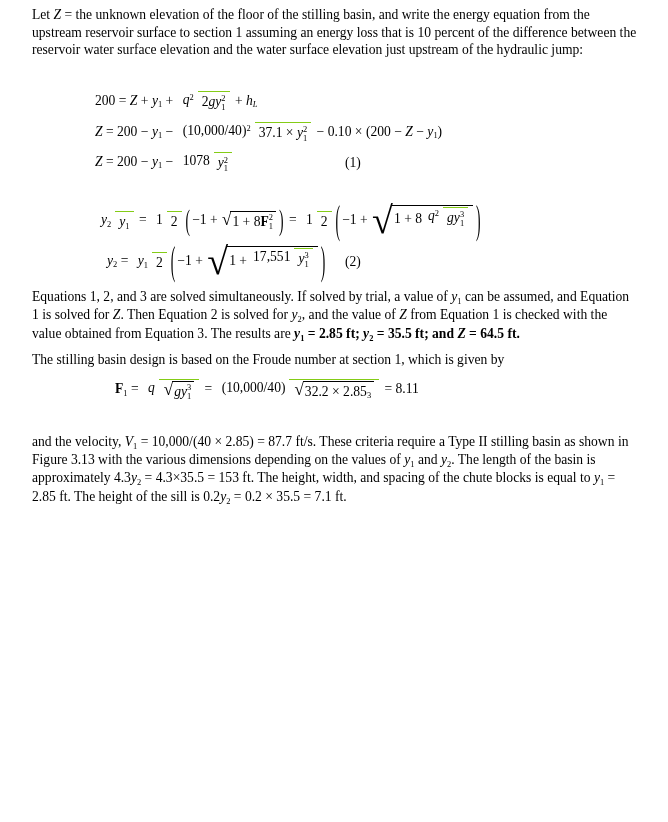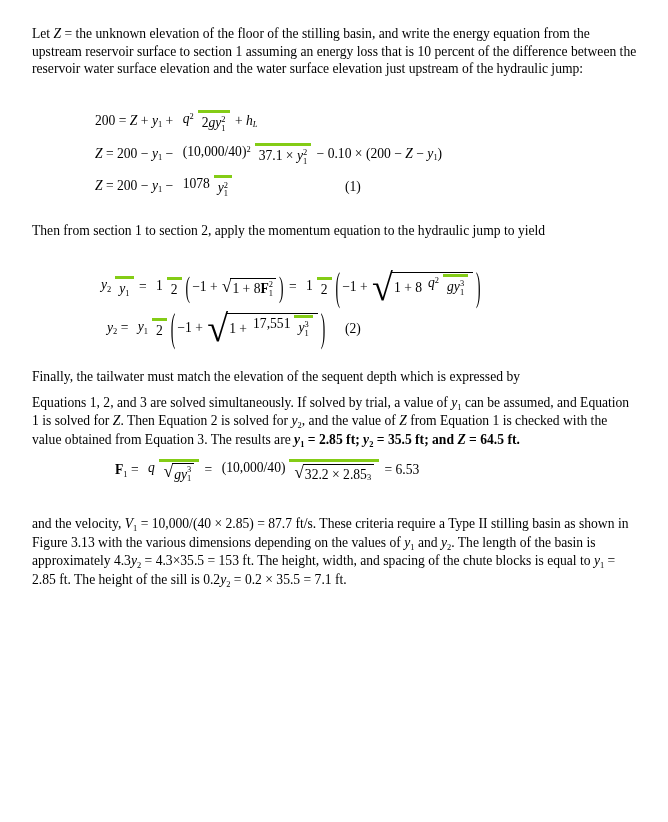--- a/index.html
+++ b/index.html
@@ -4,38 +4,38 @@
 <style>
   html, body { margin: 0; padding: 0; }
   body {
     width: 668px; height: 822px;
     background: #ffffff;
     overflow: hidden;
   }
   .page {
     box-sizing: border-box;
     width: 665px; height: 822px;
-    padding: 25px 28px 0 32px;
+    padding: 6px 28px 0 32px;
     font-family: "Liberation Serif", serif;
     font-size: 13.6px;
     line-height: 1.30;
     color: #000;
   }
   .para { margin: 0; }
   .it { font-style: italic; }
   .bf { font-weight: bold; }
   .bi { font-weight: bold; font-style: italic; }
   sub { font-size: 0.62em; vertical-align: -0.3em; }
   sup { font-size: 0.62em; vertical-align: 0.5em; }
   .eq-block { margin-left: 63px; }
   .eq-row { position: relative; margin: 10px 0; white-space: nowrap; }
   .eqnum { position: absolute; left: 250px; top: 50%; transform: translateY(-50%); }
   .frac { display: inline-flex; flex-direction: row; text-align: center; vertical-align: middle; margin: 0 2px; }
   .frac > .num { display: block; padding: 0 4px 1px; }
-  .frac > .den { display: block; border-top: 3px solid #84cc16; padding: 1px 4px 0; }
+  .frac > .den { display: block; border-top: 1px solid #84cc16; padding: 1px 4px 0; }
   .ss { display: inline-flex; flex-direction: column; font-size: 0.62em; line-height: 1.05; vertical-align: middle; text-align: left; }
   .sqrt { display: inline-flex; align-items: flex-start; vertical-align: middle; margin: 0 1px; }
   .sqrt > .radical { line-height: 1; font-size: 1.25em; margin-right: -1px; }
   .sqrt > .body { border-top: 1px solid #000; padding: 1px 3px 0 2px; display: inline-flex; align-items: flex-end; }
   .sqrt.tall > .radical { font-size: 2.8em; line-height: 0.82; font-weight: 200; }
   .bigp { display: inline-block; vertical-align: middle; transform: scaleY(2.1); margin: 0 2px; font-weight: 300; }
   .bigp.xl { transform: scaleY(2.9); }
   .indent12 { padding-left: 12px; }
   .indent20 { padding-left: 20px; }
   .sp10 { margin-top: 2px; }
@@ -72,21 +72,20 @@
     <div class="eq-row"><span class="it">Z</span><span> = 200 − </span><span class="it">y</span><sub>1</sub><span> − </span><span class="frac">
           <span class="num"><span>1078</span></span>
           <span class="den"><span class="it">y</span><span class="ss">
               <span>2</span>
               <span>1</span>
             </span></span>
         </span><span class="eqnum">(1)</span></div>
 
   </div>
 
-  <p class="para sp24"><span>Then from section 1 to section 2, apply the momentum equation to the hydraulic jump to yield</span></p>
 
   <div class="eq-block sp16">
 
     <div class="eq-row"><span class="frac">
           <span class="num"><span class="it">y</span><sub>2</sub></span>
           <span class="den"><span class="it">y</span><sub>1</sub></span>
         </span><span> = </span><span class="frac">
           <span class="num">1</span>
           <span class="den">2</span>
         </span><span class="bigp">(</span><span>−1 + </span><span class="sqrt">
@@ -128,25 +127,25 @@
               <span class="den"><span class="it">y</span><span class="ss">
                   <span>3</span>
                   <span>1</span>
                 </span></span>
             </span>
           </span>
         </span><span class="bigp xl">)</span><span class="eqnum">(2)</span></div>
 
   </div>
 
-  <p class="para sp24"><span>Finally, the tailwater must match the elevation of the sequent depth which is expressed by</span></p>
 
 
   <p class="para sp20"><span>Equations 1, 2, and 3 are solved simultaneously.  If solved by trial, a value of </span><span class="it">y</span><sub>1</sub><span> can be assumed, and Equation 1 is solved for </span><span class="it">Z</span><span>.  Then Equation 2 is solved for </span><span class="it">y</span><sub>2</sub><span>, and the value of </span><span class="it">Z</span><span> from Equation 1 is checked with the value obtained from Equation 3.  The results are </span><span class="bi">y</span><sub class="bf">1</sub><span class="bf"> = 2.85 ft; </span><span class="bi">y</span><sub class="bf">2</sub><span class="bf"> = 35.5 ft; and </span><span class="bi">Z</span><span class="bf"> = 64.5 ft.</span></p>
 
+  <p class="para sp20"><span>The stilling basin design is based on the Froude number at section 1, which is given by</span></p>
 
   <div class="eq-block sp10">
     <div class="eq-row indent20"><span class="bf">F</span><sub>1</sub><span> = </span><span class="frac">
           <span class="num"><span class="it">q</span></span>
           <span class="den"><span class="sqrt">
               <span class="radical">√</span>
               <span class="body">
                 <span class="it">gy</span>
                 <span class="ss">
                   <span>3</span>
@@ -156,18 +155,18 @@
             </span></span>
         </span><span> = </span><span class="frac">
           <span class="num">(10,000/40)</span>
           <span class="den"><span class="sqrt">
               <span class="radical">√</span>
               <span class="body">
                 <span>32.2 × 2.85</span>
                 <sup>3</sup>
               </span>
             </span></span>
-        </span><span> = 6.53</span></div>
+        </span><span> = 8.11</span></div>
   </div>
 
   <p class="para sp16"><span>and the velocity, </span><span class="it">V</span><sub>1</sub><span> = 10,000/(40 × 2.85) = 87.7 ft/s.  These criteria require a Type II stilling basin as shown in Figure 3.13 with the various dimensions depending on the values of </span><span class="it">y</span><sub>1</sub><span> and </span><span class="it">y</span><sub>2</sub><span>.  The length of the basin is approximately 4.3</span><span class="it">y</span><sub>2</sub><span> = 4.3×35.5 = 153 ft. The height, width, and spacing of the chute blocks is equal to </span><span class="it">y</span><sub>1</sub><span> = 2.85 ft. The height of the sill is 0.2</span><span class="it">y</span><sub>2</sub><span> = 0.2 × 35.5 = 7.1 ft.</span></p>
 
 </div>
 
 </body></html>

